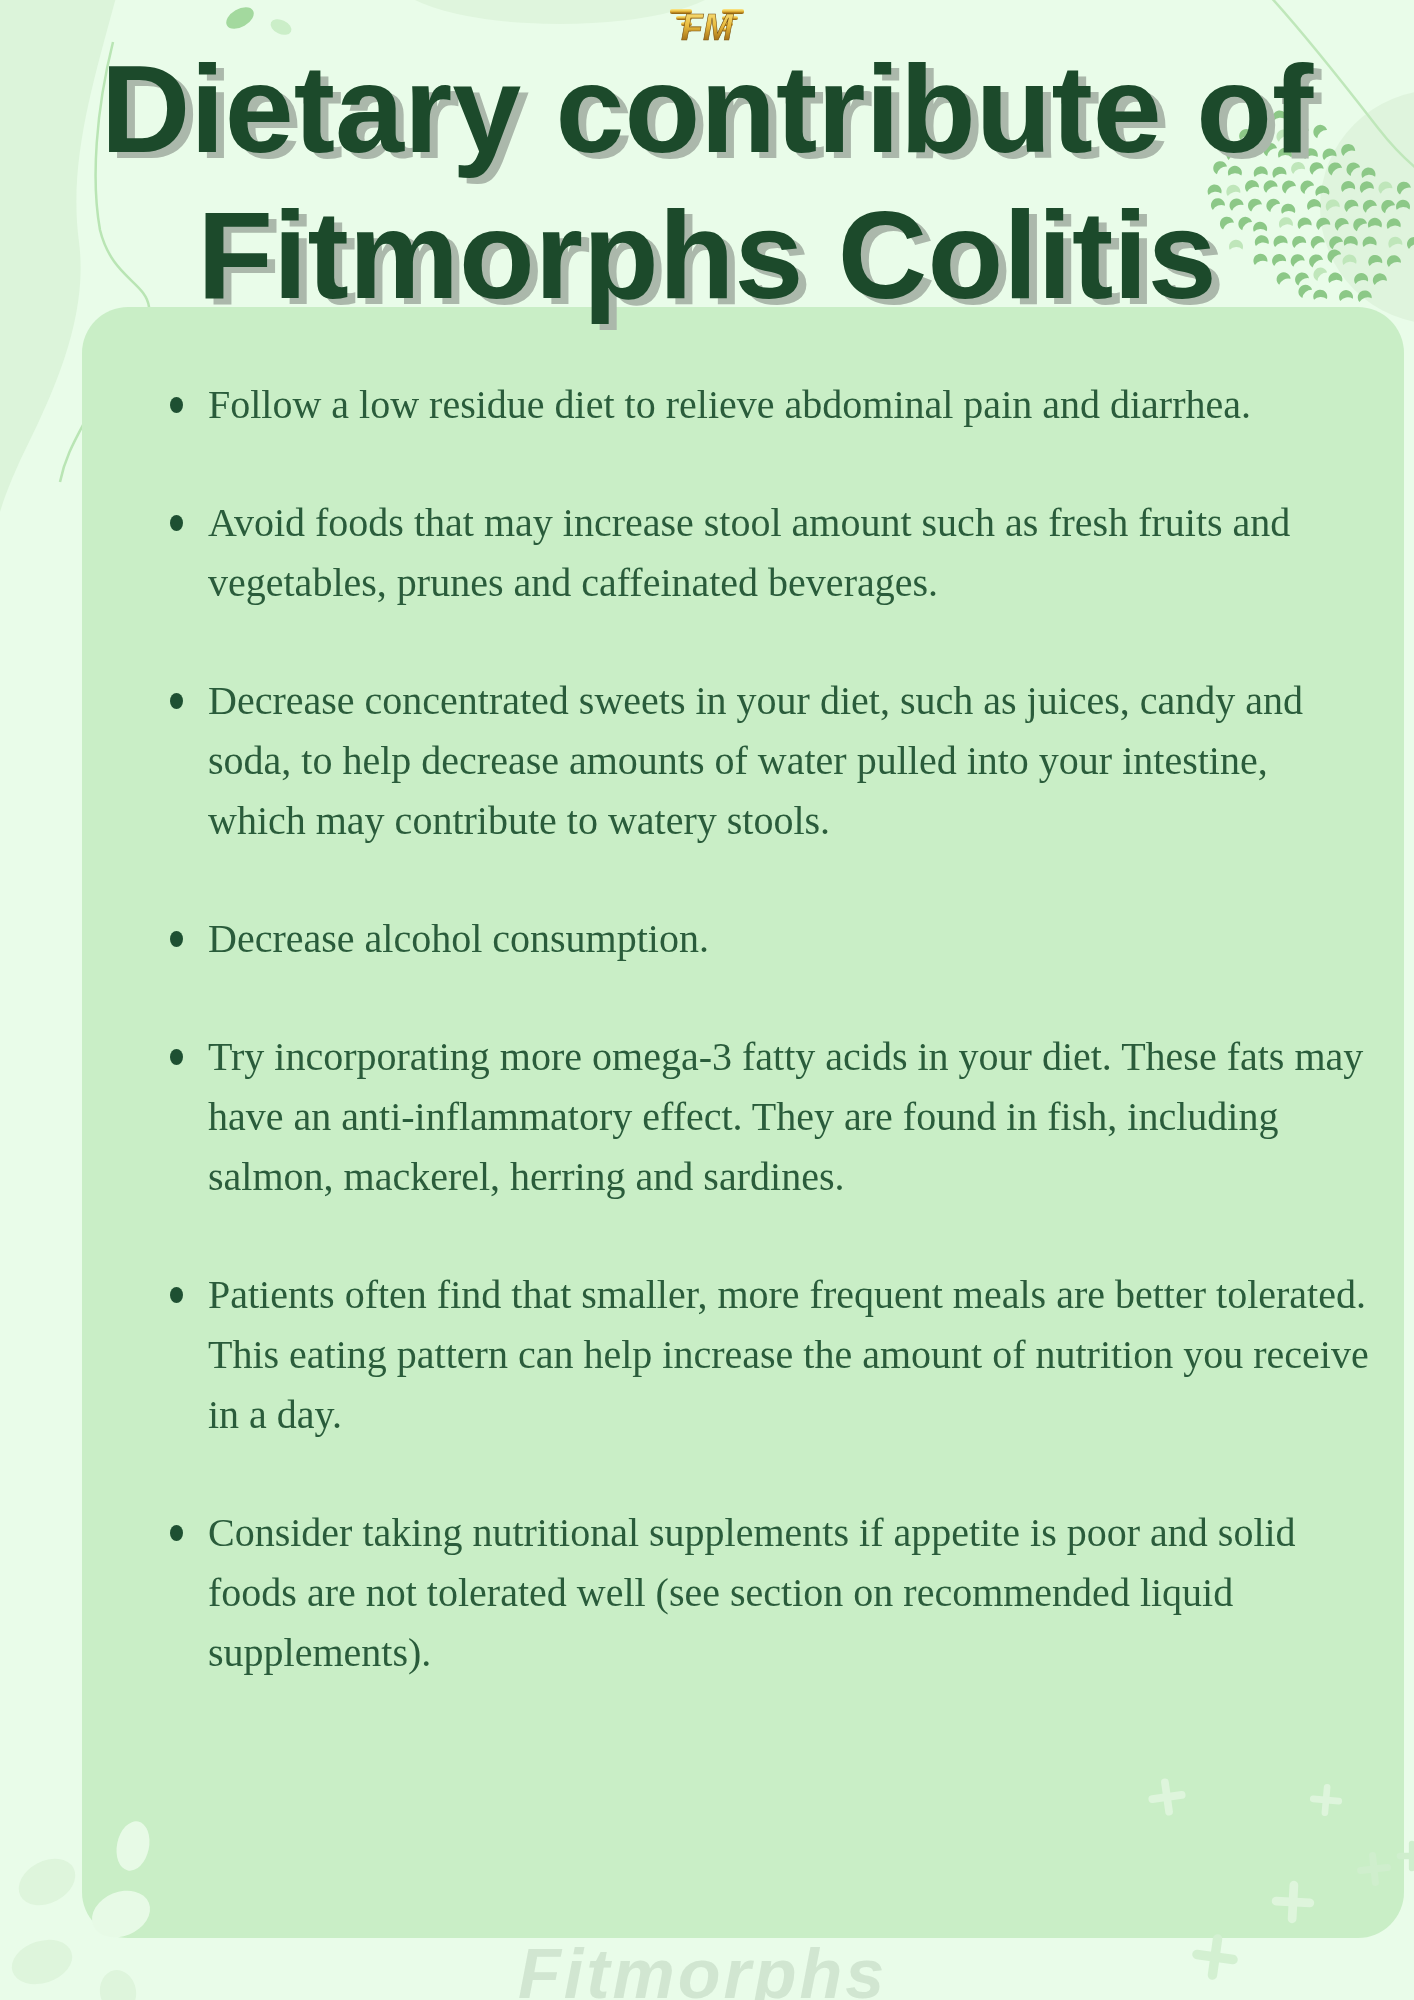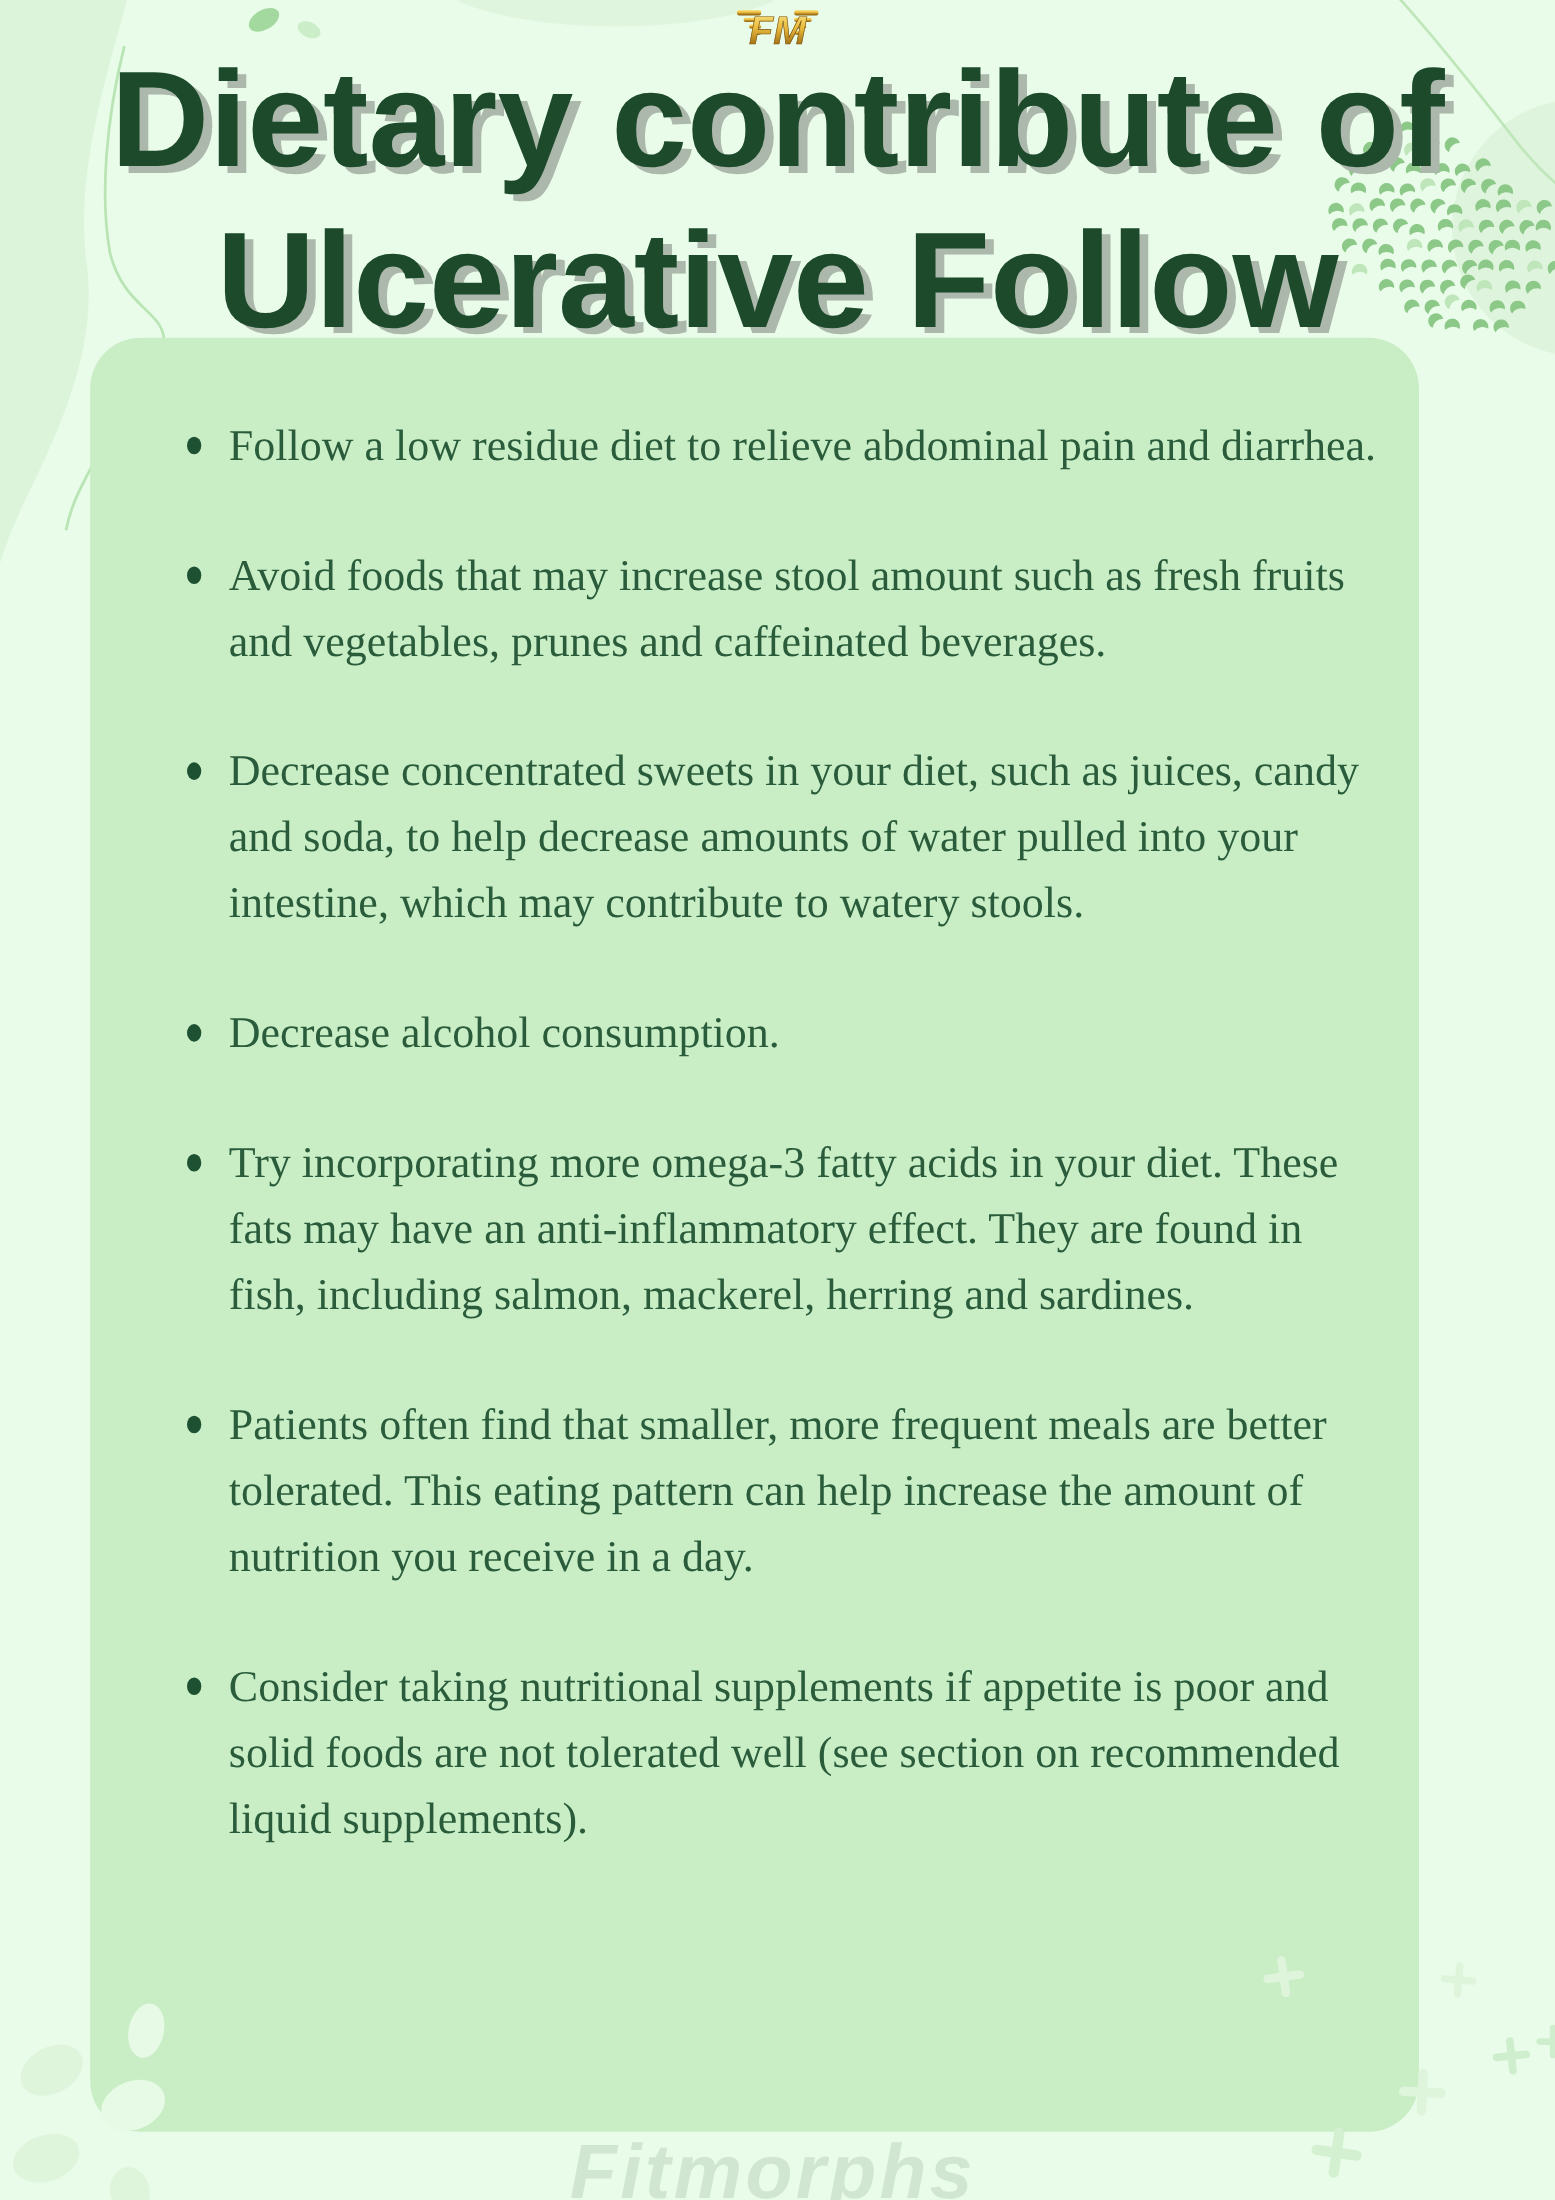--- a/index.html
+++ b/index.html
@@ -15,21 +15,21 @@
   .logo{position:absolute;left:668px;top:4px;width:78px;height:46px;}
   h1{
     margin:36px 0 0 0;
     font-size:124px;line-height:1.18;font-weight:bold;letter-spacing:0px;
     color:#1c4a2b;
     text-shadow:8px 6px 0 #abb8ab;
   }
   h1 span{display:block;}
 
   .card{
-    position:absolute;left:82px;top:307px;width:1208px;height:1631px;
+    position:absolute;left:82px;top:307px;width:1322px;height:1631px;
     background:#c9eec6;border-radius:46px;z-index:1;
   }
   .card ul{
     list-style:none;margin:0;padding:68px 30px 0 86px;
   }
   .card li{
     position:relative;padding-left:40px;margin-bottom:58px;
     font-family:"Liberation Serif",serif;
     font-size:40px;line-height:60px;color:#2a5c3b;
   }
@@ -173,21 +173,21 @@
       <rect x="17" y="24" width="7" height="3.5" rx="1.7"></rect>
       <rect x="54" y="5" width="22" height="5" rx="2"></rect>
       <rect x="54" y="12" width="16" height="4" rx="2"></rect>
       <rect x="54" y="18" width="11" height="4" rx="2"></rect>
       <rect x="54" y="24" width="7" height="3.5" rx="1.7"></rect>
     </g>
     <text x="39" y="36" text-anchor="middle" font-family="Liberation Sans, sans-serif" font-weight="bold" font-style="italic" font-size="36" fill="url(#gold)" stroke="#7a5210" stroke-width="0.6">FM</text>
   </svg>
   <h1>
     <span>Dietary contribute of</span>
-    <span>Ulcerative Follow</span>
+    <span>Fitmorphs Colitis</span>
   </h1>
 </header>
 
 <main class="card">
   <ul>
     <li><span class="dot"></span><span>Follow a low residue diet to relieve abdominal pain and diarrhea.</span></li>
     <li><span class="dot"></span><span>Avoid foods that may increase stool amount such as fresh fruits and vegetables, prunes and caffeinated beverages.</span></li>
     <li><span class="dot"></span><span>Decrease concentrated sweets in your diet, such as juices, candy and soda, to help decrease amounts of water pulled into your intestine, which may contribute to watery stools.</span></li>
     <li><span class="dot"></span><span>Decrease alcohol consumption.</span></li>
     <li><span class="dot"></span><span>Try incorporating more omega-3 fatty acids in your diet. These fats may have an anti-inflammatory effect. They are found in fish, including salmon, mackerel, herring and sardines.</span></li>

